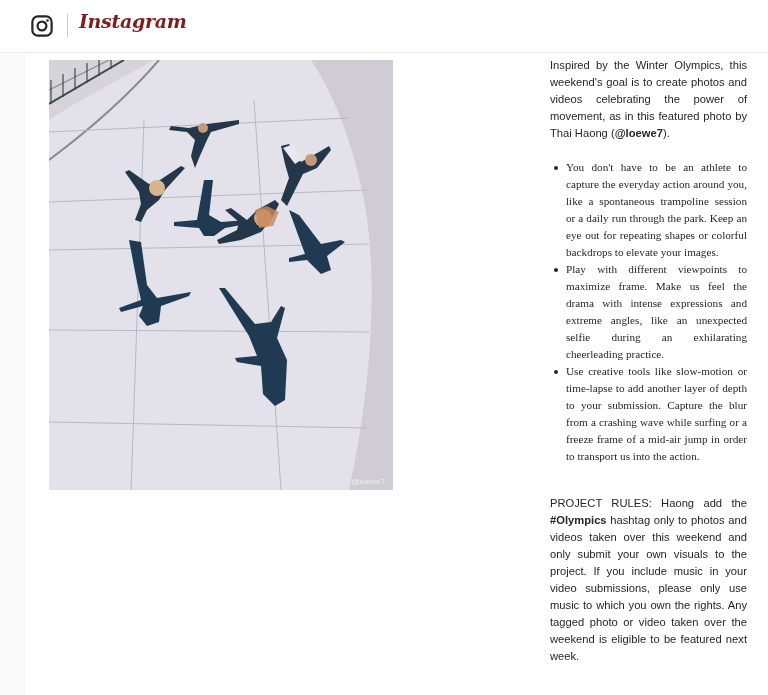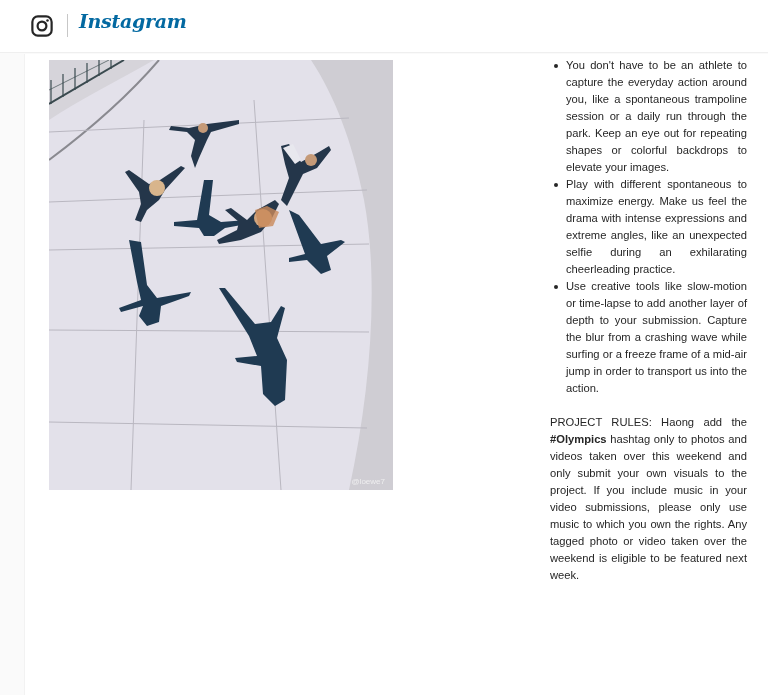--- a/index.html
+++ b/index.html
@@ -9,41 +9,41 @@
   .header {
     position: absolute; left: 0; top: 0; width: 768px; height: 53px;
     background: #fff; border-bottom: 1px solid #efefef;
     display: flex; align-items: center;
   }
   .ig-glyph { position: absolute; left: 31px; top: 15px; width: 22px; height: 22px; }
   .header-divider { position: absolute; left: 67px; top: 14px; width: 1px; height: 23px; background: #c7c7c7; }
   .wordmark {
     position: absolute; left: 79px; top: 10px;
     font-family: "DejaVu Serif", serif; font-style: italic; font-weight: bold;
-    font-size: 19px; color: #0369a1; letter-spacing: -0.3px;
+    font-size: 19px; color: #7f1d1d; letter-spacing: -0.3px;
   }
 
   .left-gutter { position: absolute; left: 0; top: 54px; width: 25px; height: 641px; background: #fafafa; border-right: 1px solid #f2f2f2; }
   .content { position: absolute; left: 25px; top: 54px; width: 743px; height: 641px; background: #fff; }
 
   .photo {
     position: absolute; left: 49px; top: 60px; width: 344px; height: 430px;
     overflow: hidden; background: #e3e1ea;
   }
   .photo svg { display: block; }
   .watermark {
     position: absolute; right: 8px; bottom: 4px; font-size: 8px; color: #f4f4f4; opacity: 0.85;
   }
 
   .article {
     position: absolute; left: 550px; top: 57px; width: 197px;
     font-size: 11.2px; line-height: 17px; color: #262626; text-align: justify;
   }
   .article p { margin-bottom: 17px; }
-  .article ul { list-style: none; margin: 0 0 17px 0; padding: 0; }
+  .article ul { list-style: none; margin: 0 0 30px 0; padding: 0; font-family: Liberation Serif, serif; }
   .article li { position: relative; padding-left: 16px; margin-bottom: 0; }
   .article li::before {
     content: ""; position: absolute; left: 4px; top: 7px; width: 4px; height: 4px;
     border-radius: 50%; background: #262626;
   }
   .article b { font-weight: bold; }
 </style>
 </head>
 <body>
 
@@ -105,19 +105,20 @@
       <circle cx="262" cy="100" r="6" fill="#c59a78"></circle>
       <path d="M176 150 L182 148 L198 160 L208 150 L226 140 L230 144 L222 160 L212 172 L192 180 L170 184 L168 180 L188 170 L190 162 Z" fill="#24364a"></path>
       <circle cx="214" cy="158" r="9" fill="#d2a57e"></circle>
       <path d="M206 150 L218 146 L230 152 L224 166 L210 168 Z" fill="#c98a5a" opacity="0.8"></path>
     </g>
   </svg>
   <div class="watermark">@loewe7</div>
 </div>
 
 <div class="article">
+  <p><span>Inspired by the Winter Olympics, this weekend's goal is to create photos and videos celebrating the power of movement, as in this featured photo by Thai Haong (</span><b>@loewe7</b><span>).</span></p>
   <ul>
     <li>You don't have to be an athlete to capture the everyday action around you, like a spontaneous trampoline session or a daily run through the park. Keep an eye out for repeating shapes or colorful backdrops to elevate your images.</li>
-    <li>Play with different spontaneous to maximize energy. Make us feel the drama with intense expressions and extreme angles, like an unexpected selfie during an exhilarating cheerleading practice.</li>
+    <li>Play with different viewpoints to maximize frame. Make us feel the drama with intense expressions and extreme angles, like an unexpected selfie during an exhilarating cheerleading practice.</li>
     <li>Use creative tools like slow-motion or time-lapse to add another layer of depth to your submission. Capture the blur from a crashing wave while surfing or a freeze frame of a mid-air jump in order to transport us into the action.</li>
   </ul>
   <p><span>PROJECT RULES: Haong add the </span><b>#Olympics</b><span> hashtag only to photos and videos taken over this weekend and only submit your own visuals to the project. If you include music in your video submissions, please only use music to which you own the rights. Any tagged photo or video taken over the weekend is eligible to be featured next week.</span></p>
 </div>
 
 </body></html>

